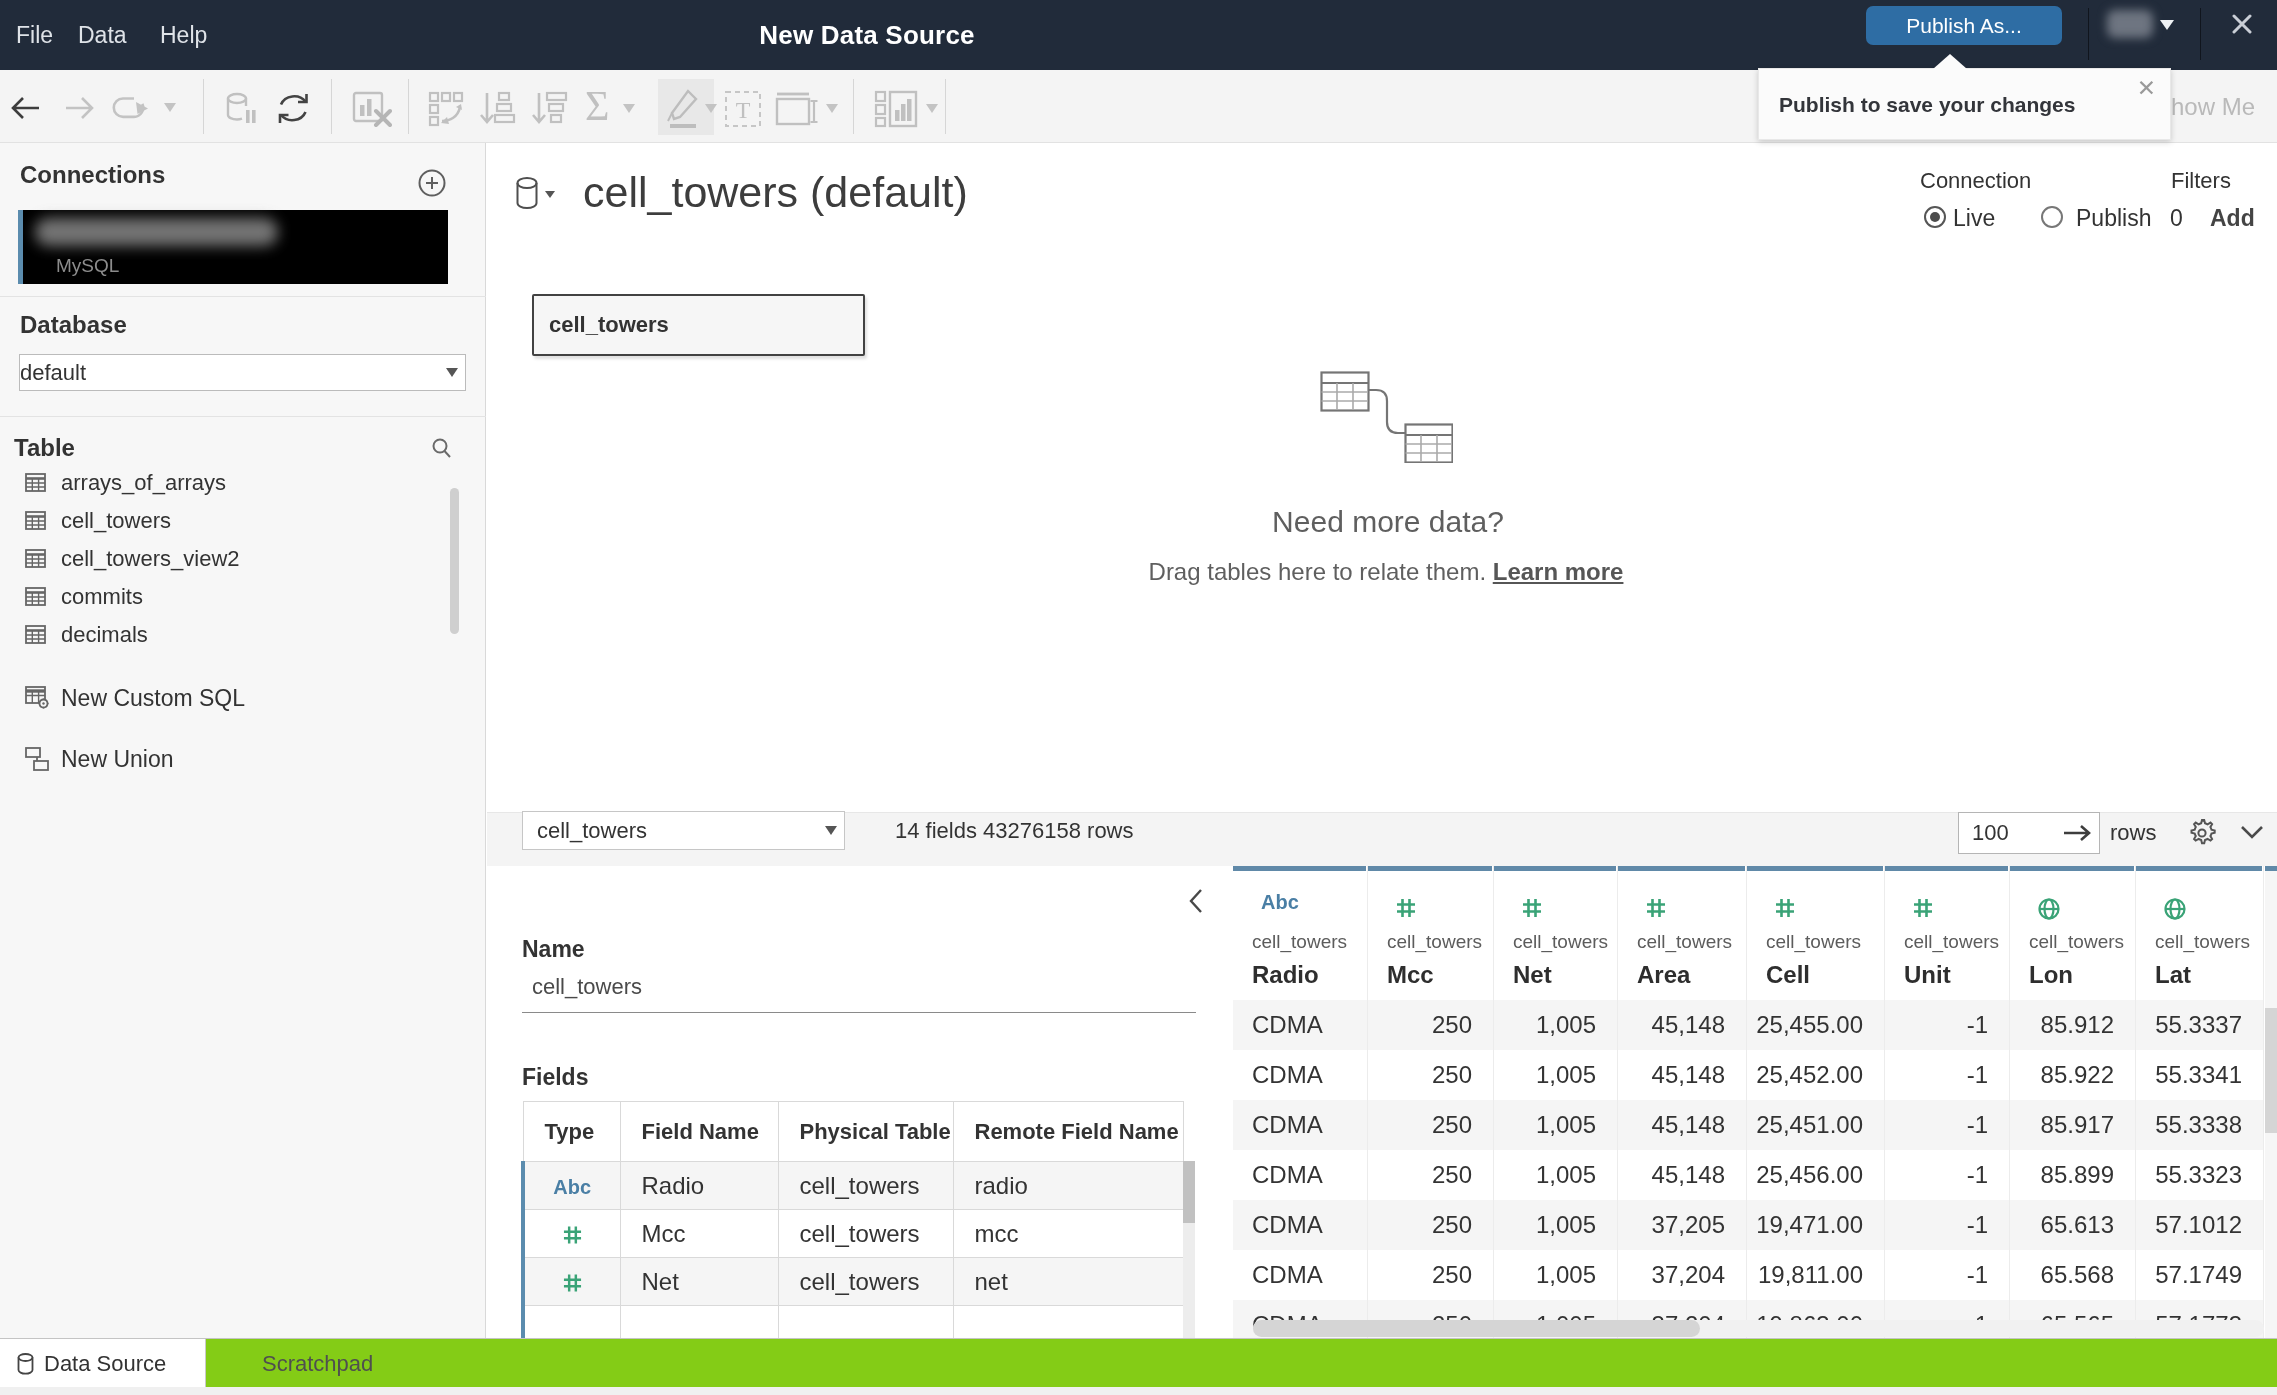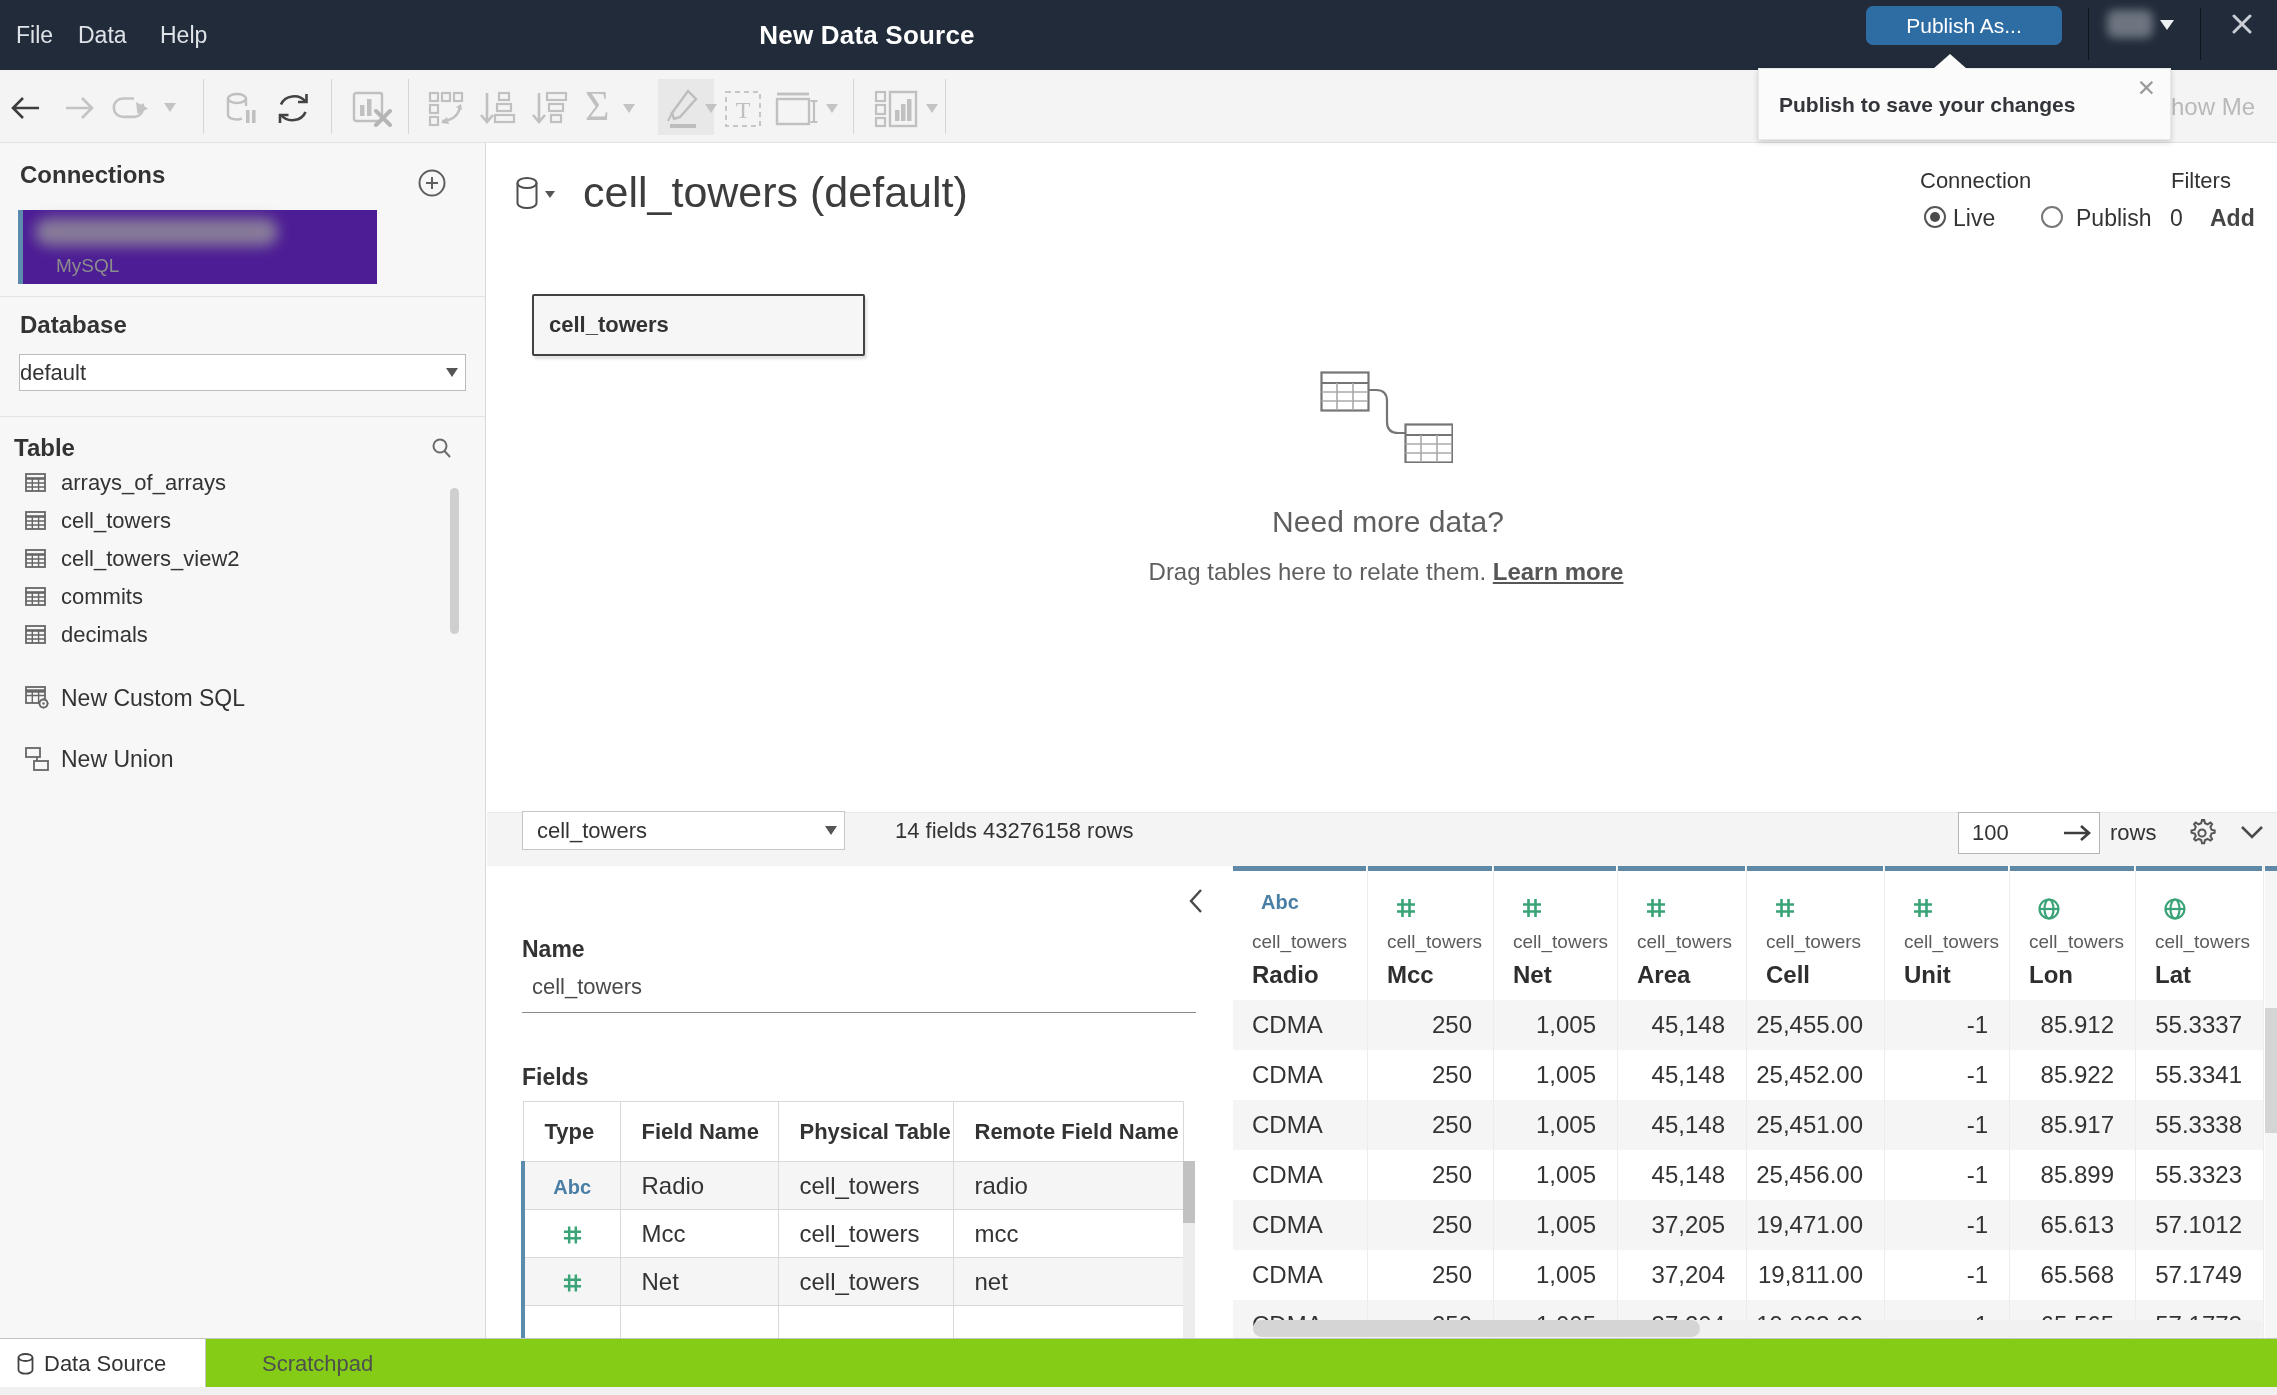--- a/index.html
+++ b/index.html
@@ -21,21 +21,21 @@
 #showme { position:absolute; left:2155px; top:0; height:73px; line-height:73px; color:#b9b9b9; font-size:24px; }
 
 #tip { position:absolute; left:1758px; top:68px; width:413px; height:72px; background:#fbfbfb; border:1px solid #e8e8e8; box-shadow:0 2px 6px rgba(0,0,0,0.18); z-index:60; }
 #tip .txt { position:absolute; left:20px; top:0; height:72px; line-height:72px; font-size:21px; font-weight:bold; color:#33353a; }
 #tip .x { position:absolute; right:14px; top:6px; font-size:23px; color:#9a9a9a; font-weight:normal;}
 #tipArrow { position:absolute; left:1933px; top:54px; width:0; height:0; border-left:17px solid transparent; border-right:17px solid transparent; border-bottom:15px solid #fbfbfb; z-index:61; }
 
 #sidebar { position:absolute; left:0; top:143px; width:486px; height:1195px; background:#f7f7f7; border-right:1px solid #d9d9d9; }
 #sidebar .h { font-weight:bold; font-size:24px; color:#333; position:absolute; }
 .sdiv { position:absolute; left:0; width:486px; height:1px; background:#e3e3e3; }
-#conncard { position:absolute; left:18px; top:67px; width:359px; height:74px; background:#4c1d95; border-left:5px solid #5b8cae; }
+#conncard { position:absolute; left:18px; top:67px; width:430px; height:74px; background:#000000; border-left:5px solid #5b8cae; }
 #connblob { position:absolute; left:12px; top:8px; width:243px; height:28px; background:#9b9b9b; border-radius:14px; filter:blur(7px); opacity:0.75;}
 #conncard .mysql { position:absolute; left:33px; top:45px; font-size:19px; color:#8c8c8c; }
 #dbsel { position:absolute; left:19px; top:211px; width:447px; height:37px; background:#fff; border:1px solid #bbb; font-size:22px; color:#333; line-height:35px; }
 .caret { position:absolute; width:0; height:0; border-left:6px solid transparent; border-right:6px solid transparent; border-top:9px solid #555; }
 .trow { position:absolute; left:61px; font-size:22px; color:#333; height:38px; line-height:38px; }
 .ticn { position:absolute; left:25px; }
 #sscroll { position:absolute; left:450px; top:345px; width:9px; height:146px; background:#cfcfcf; border-radius:5px; }
 .bigitem { position:absolute; left:61px; font-size:23px; color:#333; }
 
 #canvas { position:absolute; left:487px; top:143px; width:1790px; height:669px; background:#fff; }

